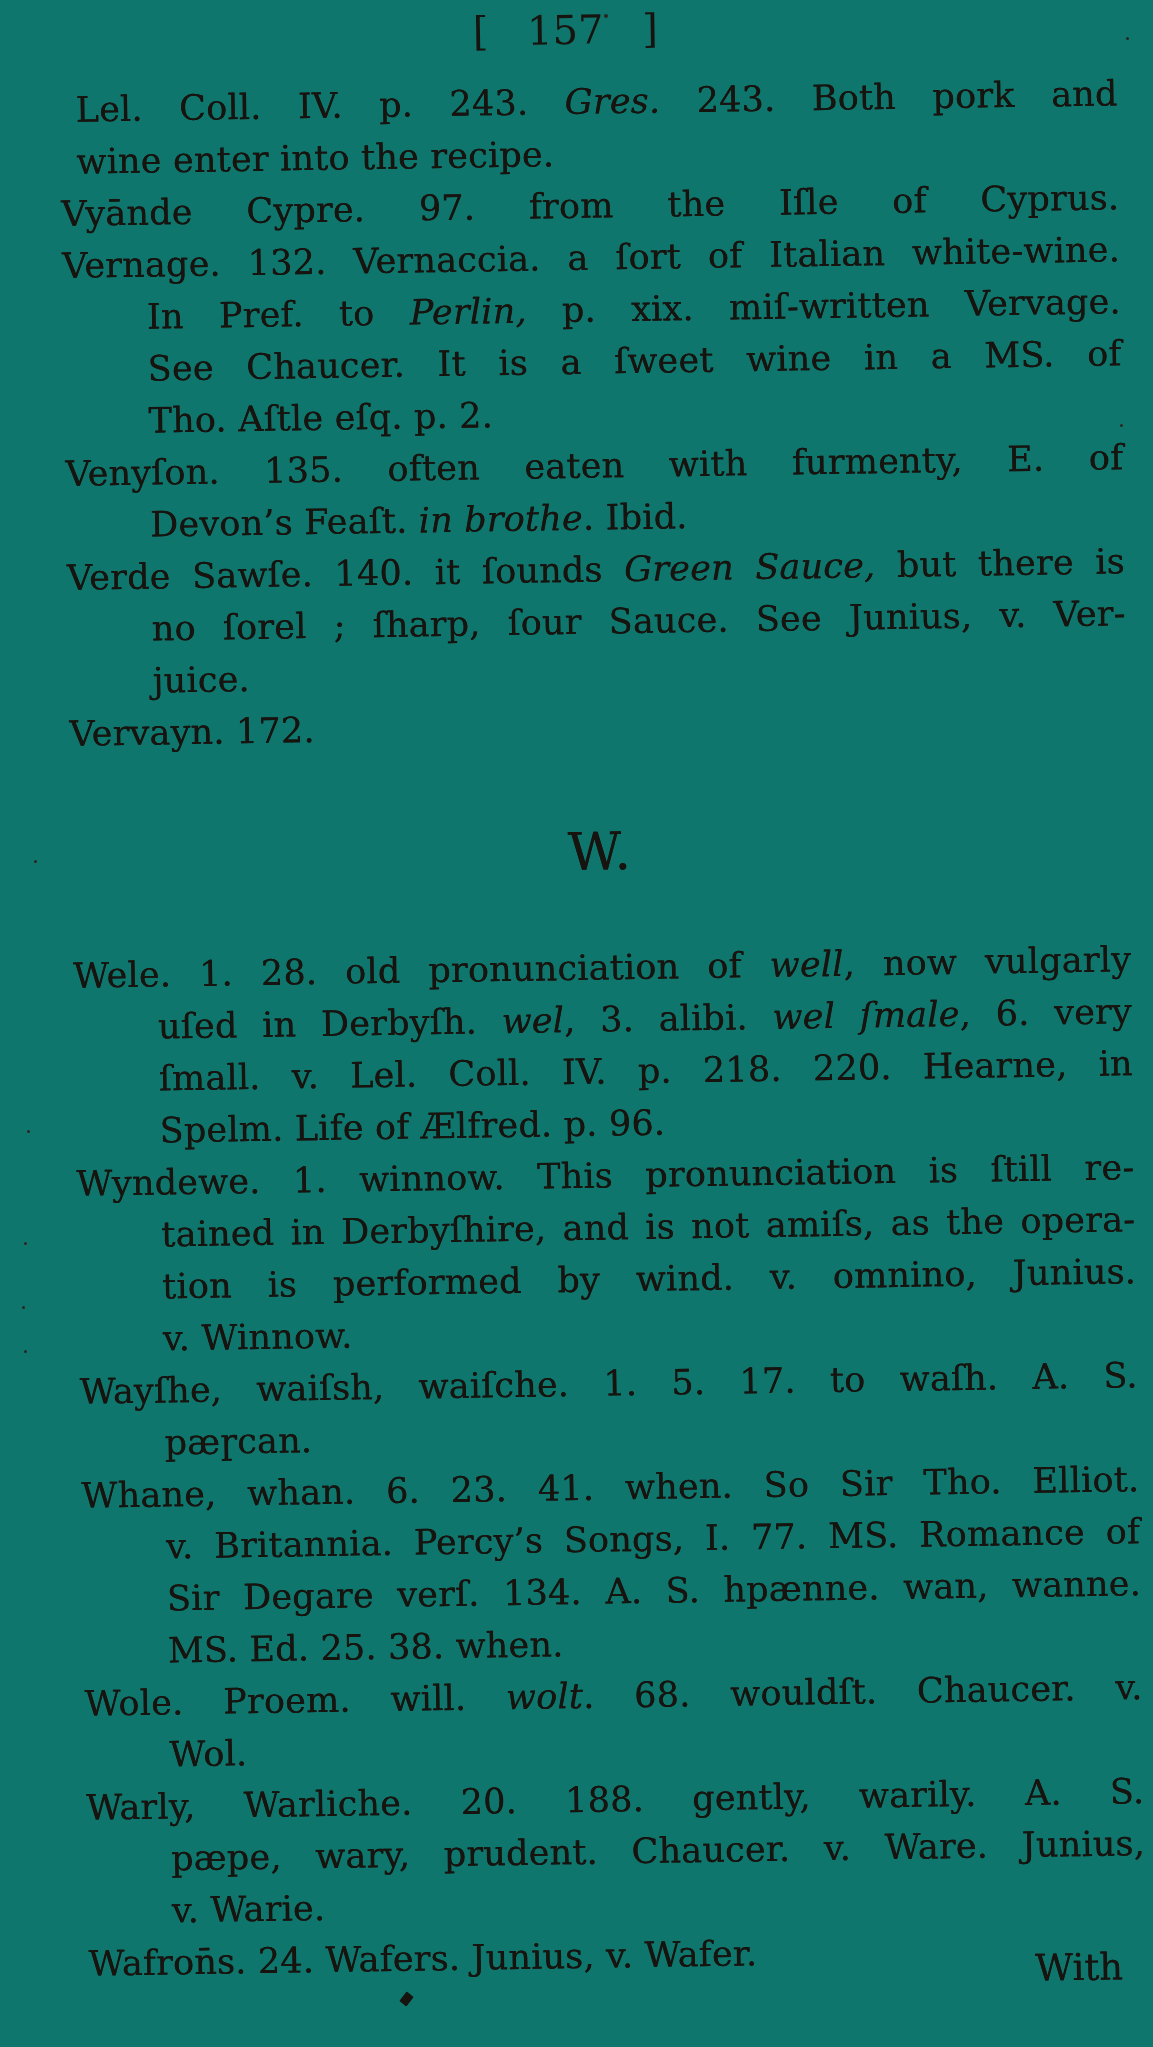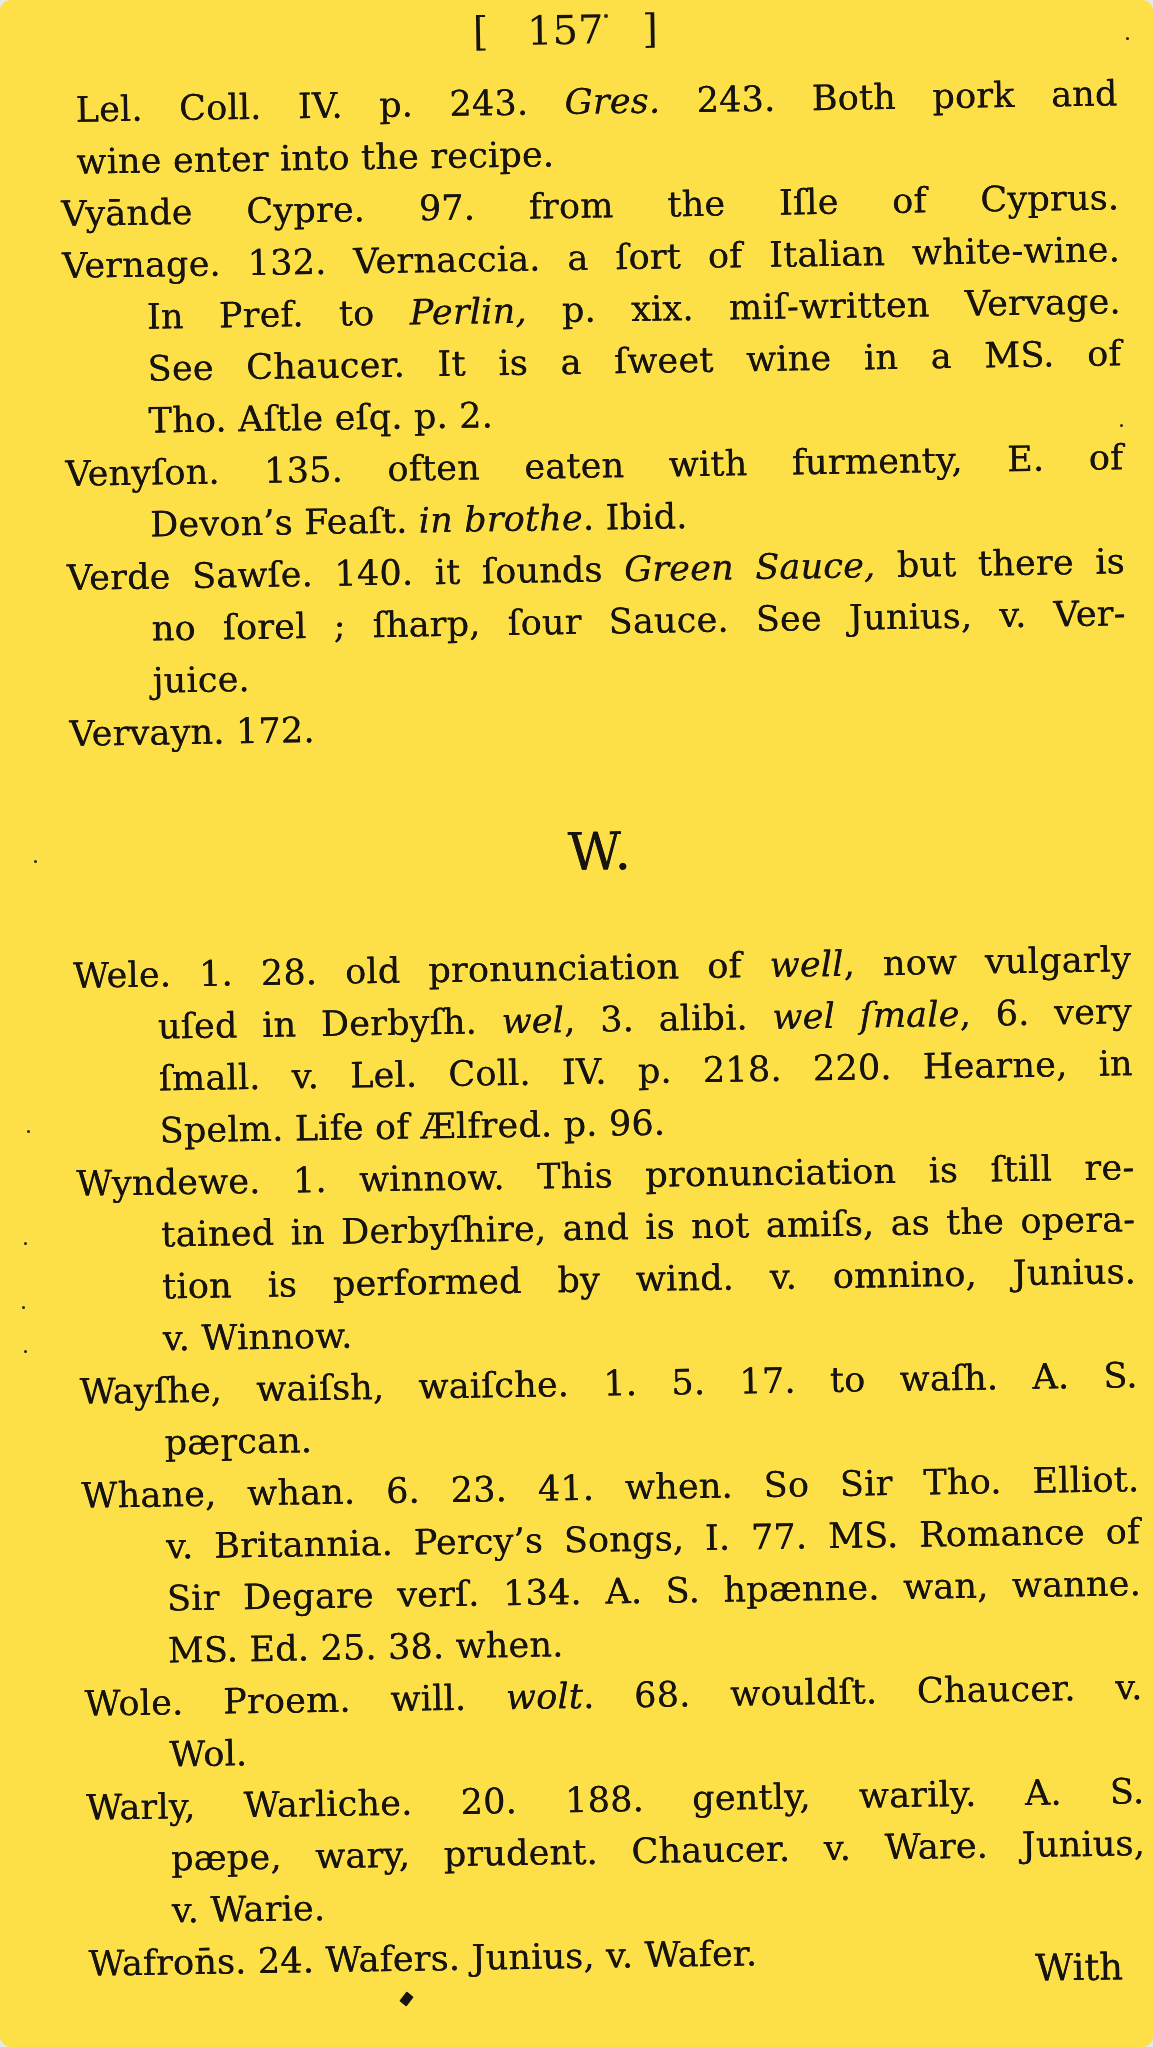--- a/index.html
+++ b/index.html
@@ -71,21 +71,21 @@
   }
   .speck {
     position: absolute;
     background: #2a261f;
     border-radius: 50%;
   }
 </style>
 </head>
 <body>
 
-<div class="page" style="background: #fde047; color: rgb(23, 19, 14); border-radius: 11px;">
+<div class="page" style="background: #0f766e; color: rgb(23, 19, 14);">
   <div class="textblock">
     <div class="folio">[ 157 ]</div>
     <div>
         <div class="line ind-hang just"><span>Lel. Coll. IV. p. 243. </span><span class="it">Gres.</span><span> 243. Both pork and</span></div>
         <div class="line ind-hang"><span>wine enter into the recipe.</span></div>
         <div class="line ind-entry just"><span>Vyānde Cypre. 97. from the Iſle of Cyprus.</span></div>
         <div class="line ind-entry just"><span>Vernage. 132. Vernaccia. a ſort of Italian white-wine.</span></div>
         <div class="line ind-cont just"><span>In Pref. to </span><span class="it">Perlin,</span><span> p. xix. miſ-written Vervage.</span></div>
         <div class="line ind-cont just"><span>See Chaucer. It is a ſweet wine in a MS. of</span></div>
         <div class="line ind-cont"><span>Tho. Aſtle eſq. p. 2.</span></div>

